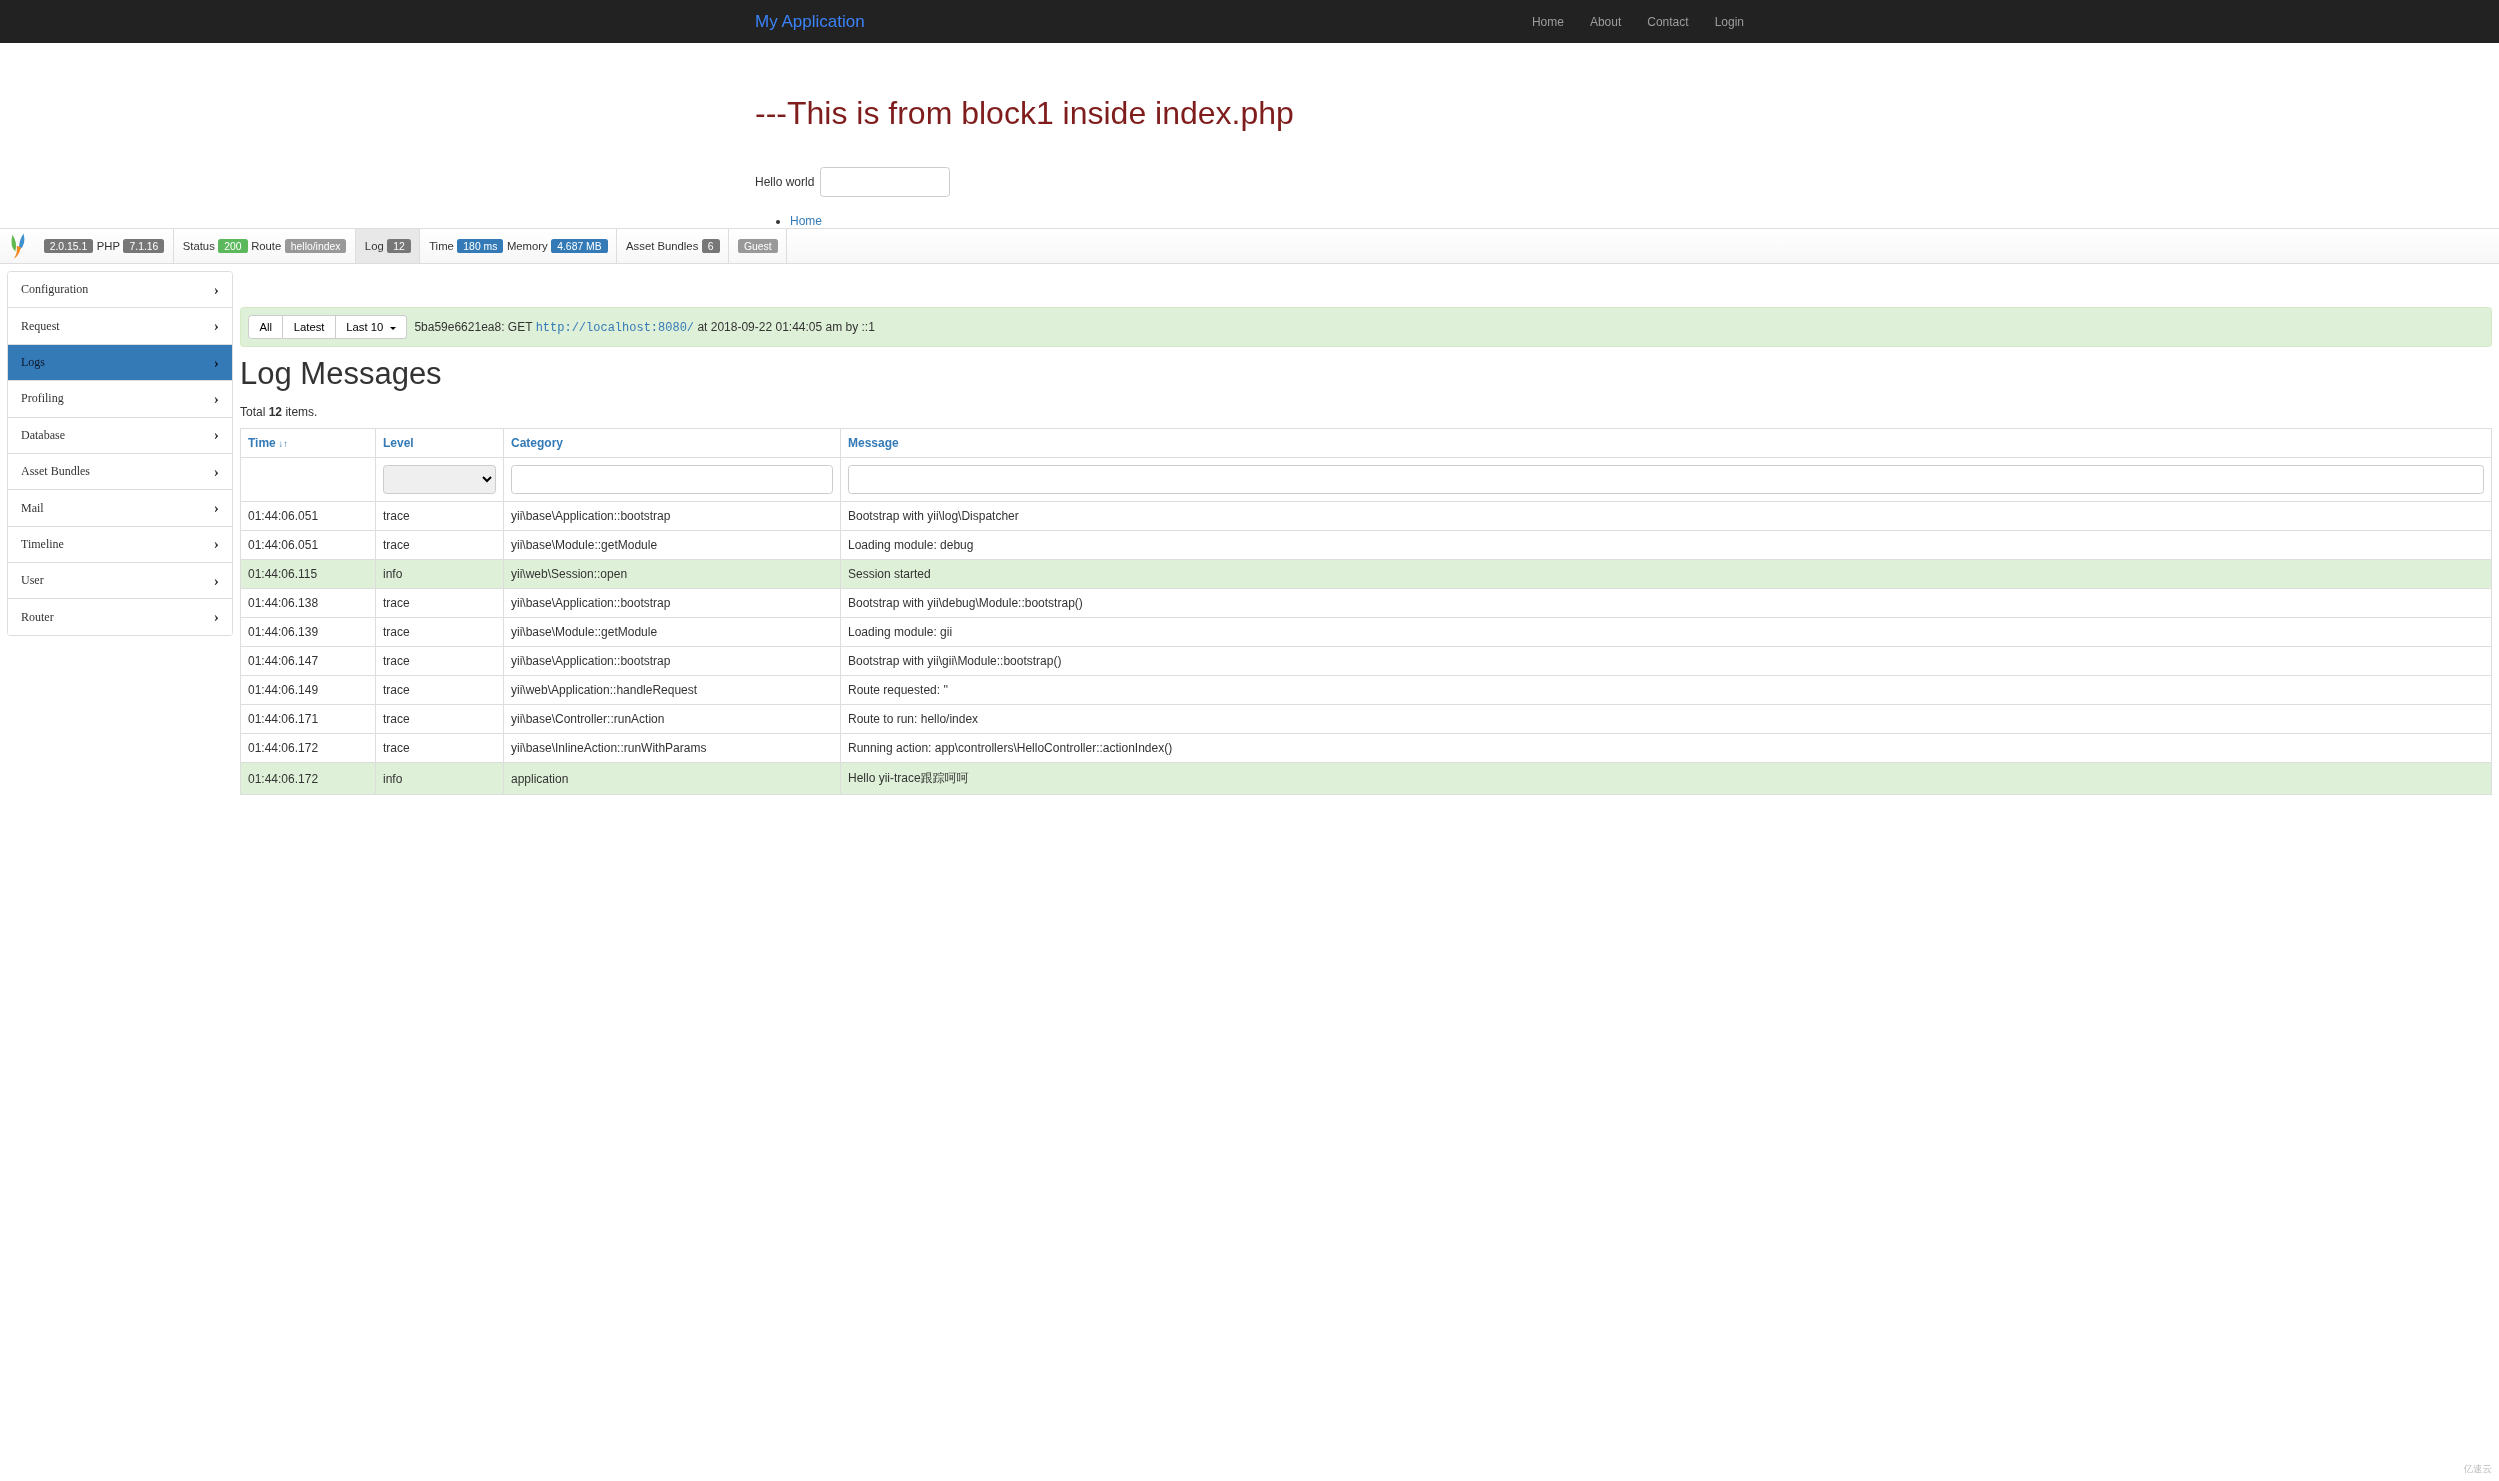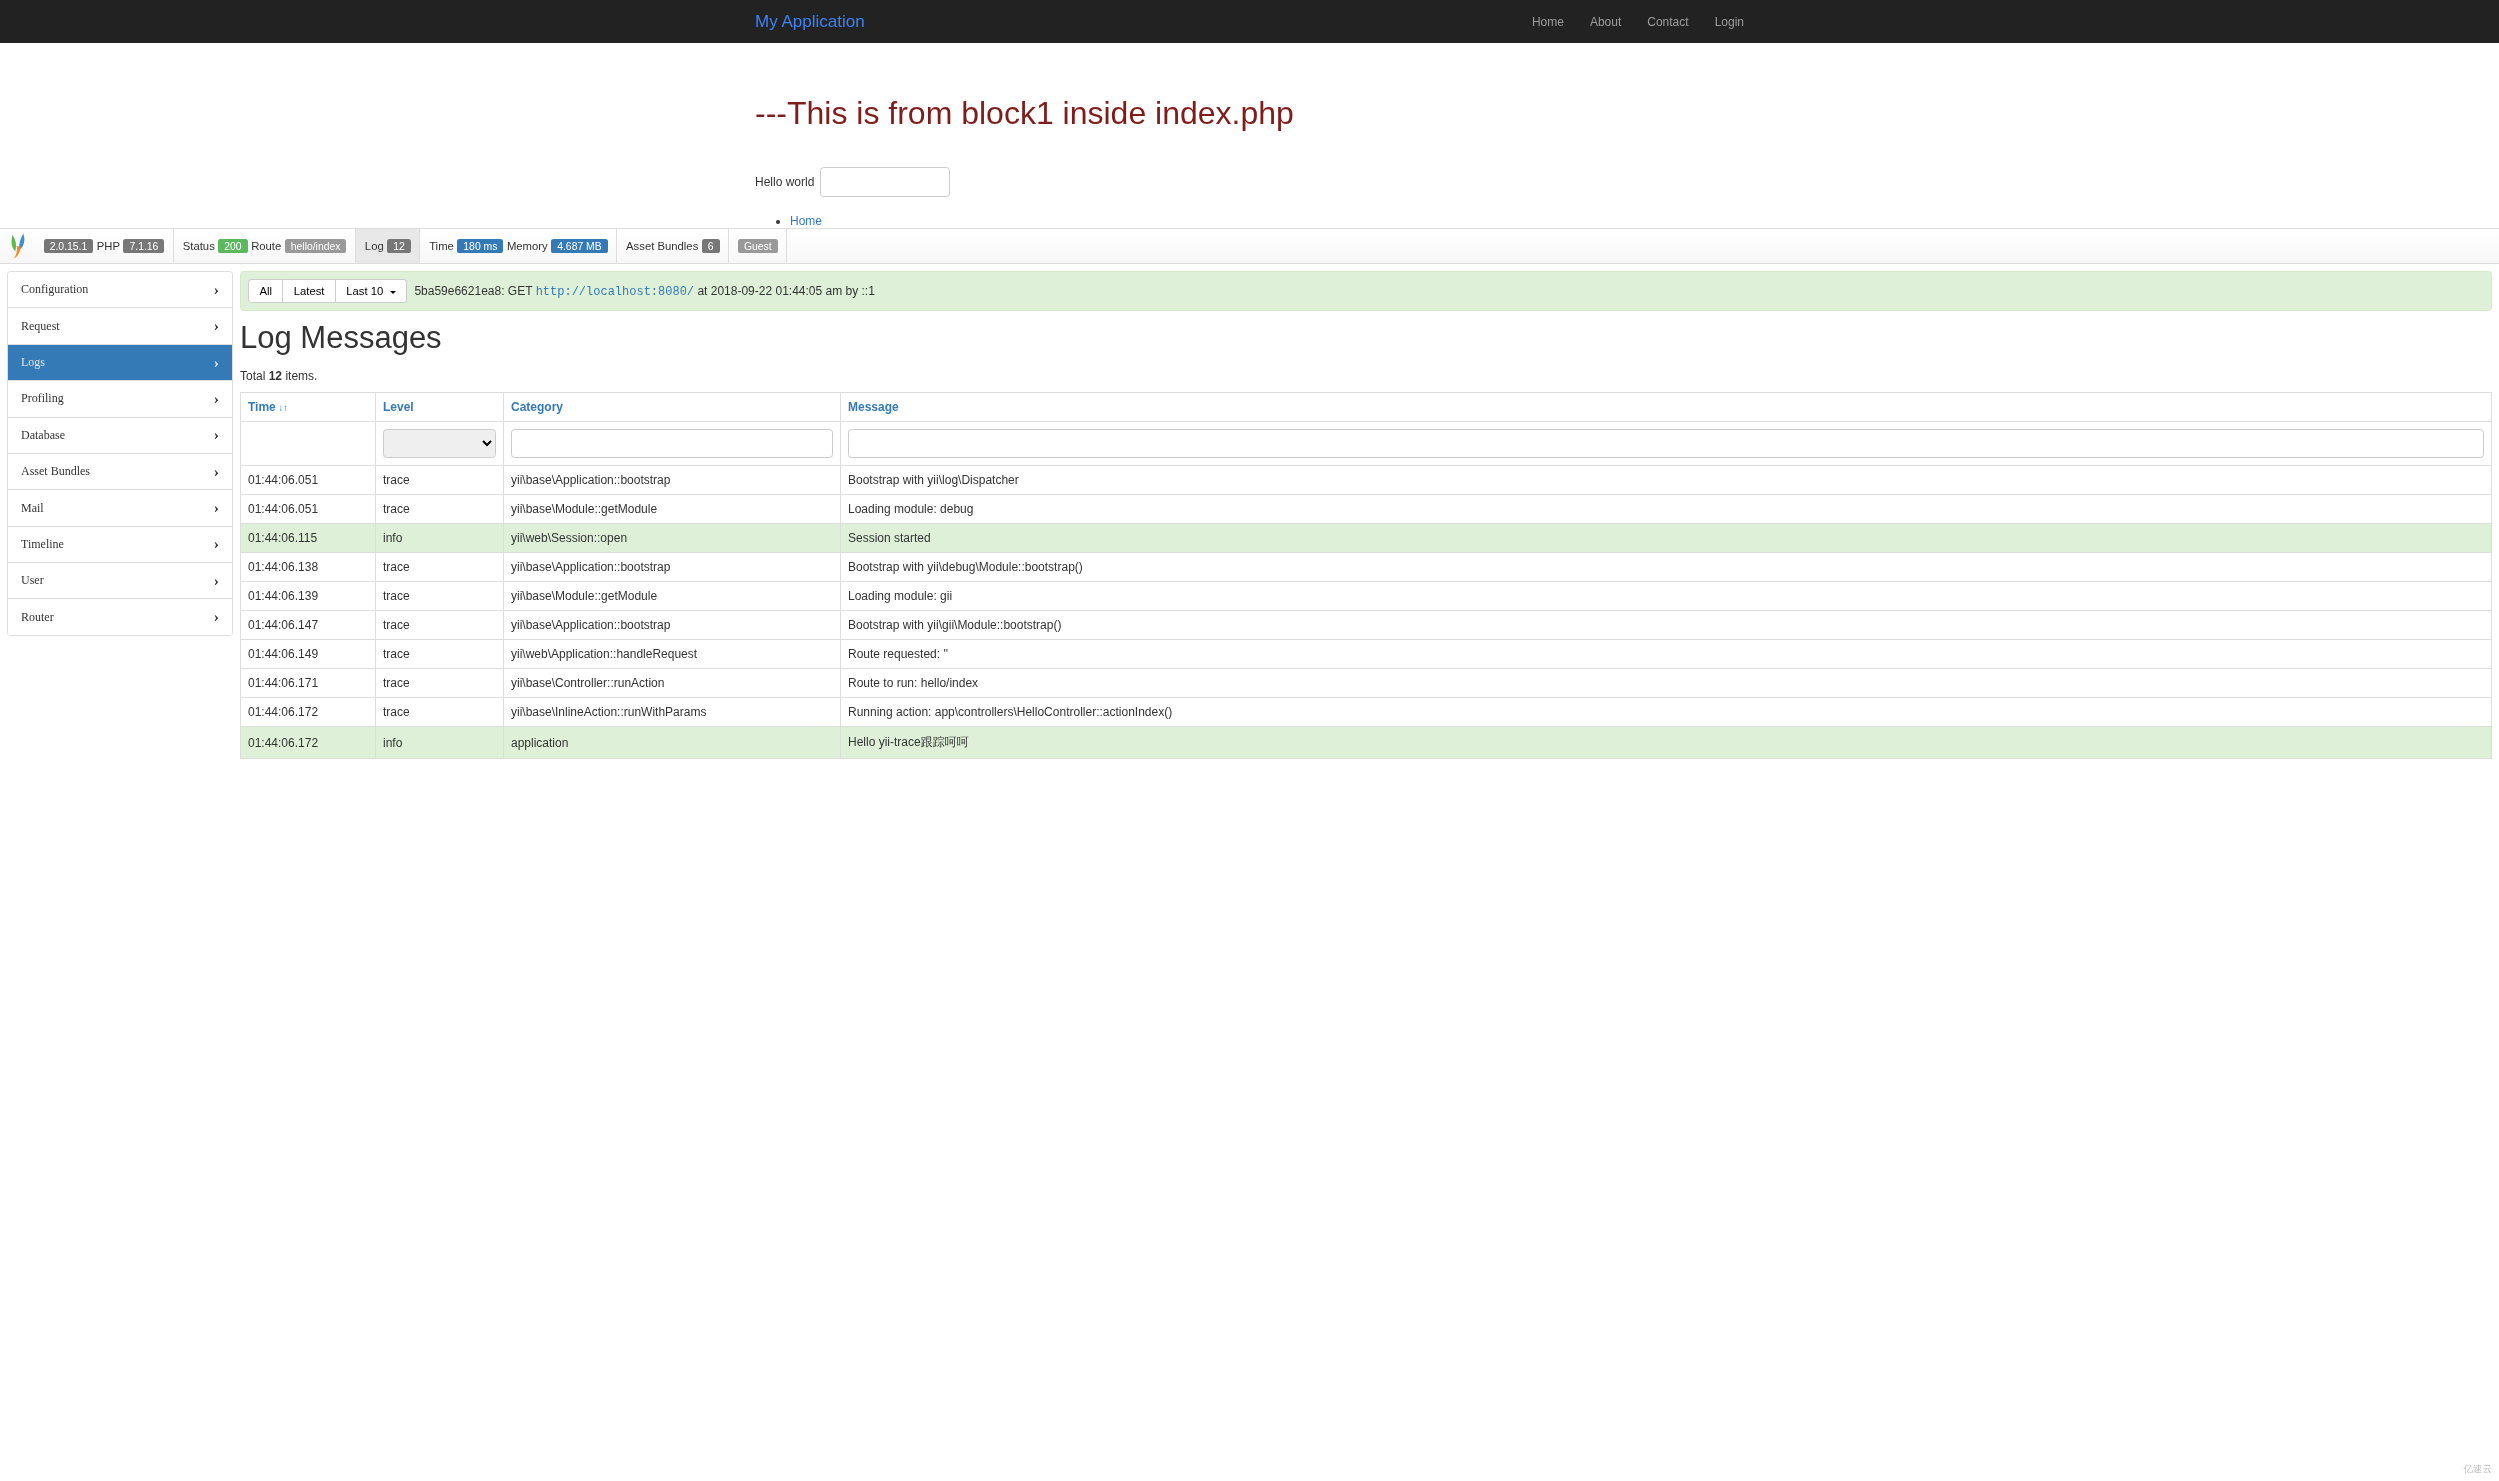--- a/index.html
+++ b/index.html
@@ -32,26 +32,26 @@
 .badge-lightgray { background: #999; }
 
 
 .lower { display: flex; padding: 7px; gap: 7px; }
 
 
 .sidebar { width: 226px; flex-shrink: 0; }
 .list-group { border: 0.9px solid #ddd; border-radius: 3.5px; overflow: hidden; }
 .list-group-item { padding: 8.7px 13px; border-bottom: 0.9px solid #ddd; display: flex; justify-content: space-between; align-items: center; cursor: pointer; background: #fff; font-family: Liberation Serif, serif; }
 .list-group-item:last-child { border-bottom: none; }
-.list-group-item.active { background: #337ab7; color: #e5e5e5; justify-content: space-between; }
+.list-group-item.active { background: #337ab7; color: #0f172a; justify-content: space-between; }
 .chevron::before { content: "›"; font-size: 15.6px; font-weight: bold; }
 
 
 .main { flex: 1; min-width: 0; }
-.request-bar { background: #dff0d8; border: 0.9px solid #d6e9c6; border-radius: 3.5px; padding: 7px; display: flex; align-items: center; gap: 7px; margin-bottom: 8.7px; }
+.request-bar { background: #dff0d8; border: 0.9px solid #d6e9c6; border-radius: 3.5px; padding: 7px; display: flex; align-items: center; gap: 7px; margin-bottom: 8.7px; margin-top: 36px; }
 .btn-group { display: flex; }
 .btn { border: 0.9px solid #ccc; background: #fff; padding: 5.2px 10.4px; font-size: 11.3px; cursor: pointer; }
 .btn-group .btn:first-child { border-radius: 3.5px 0 0 3.5px; }
 .btn-group .btn:last-child { border-radius: 0 3.5px 3.5px 0; }
 .btn-group .btn + .btn { border-left: none; }
 .caret { display: inline-block; width: 0; height: 0; margin-left: 3.5px; vertical-align: middle; border-top: 3.5px solid; border-right: 3.5px solid transparent; border-left: 3.5px solid transparent; }
 .request-bar a { color: #337ab7; text-decoration: none; font-family: Liberation Mono, monospace; }
 
 .section-title { font-size: 31px; font-weight: 500; margin: 8.7px 0 13px; }
 .summary { margin-bottom: 8.7px; }

